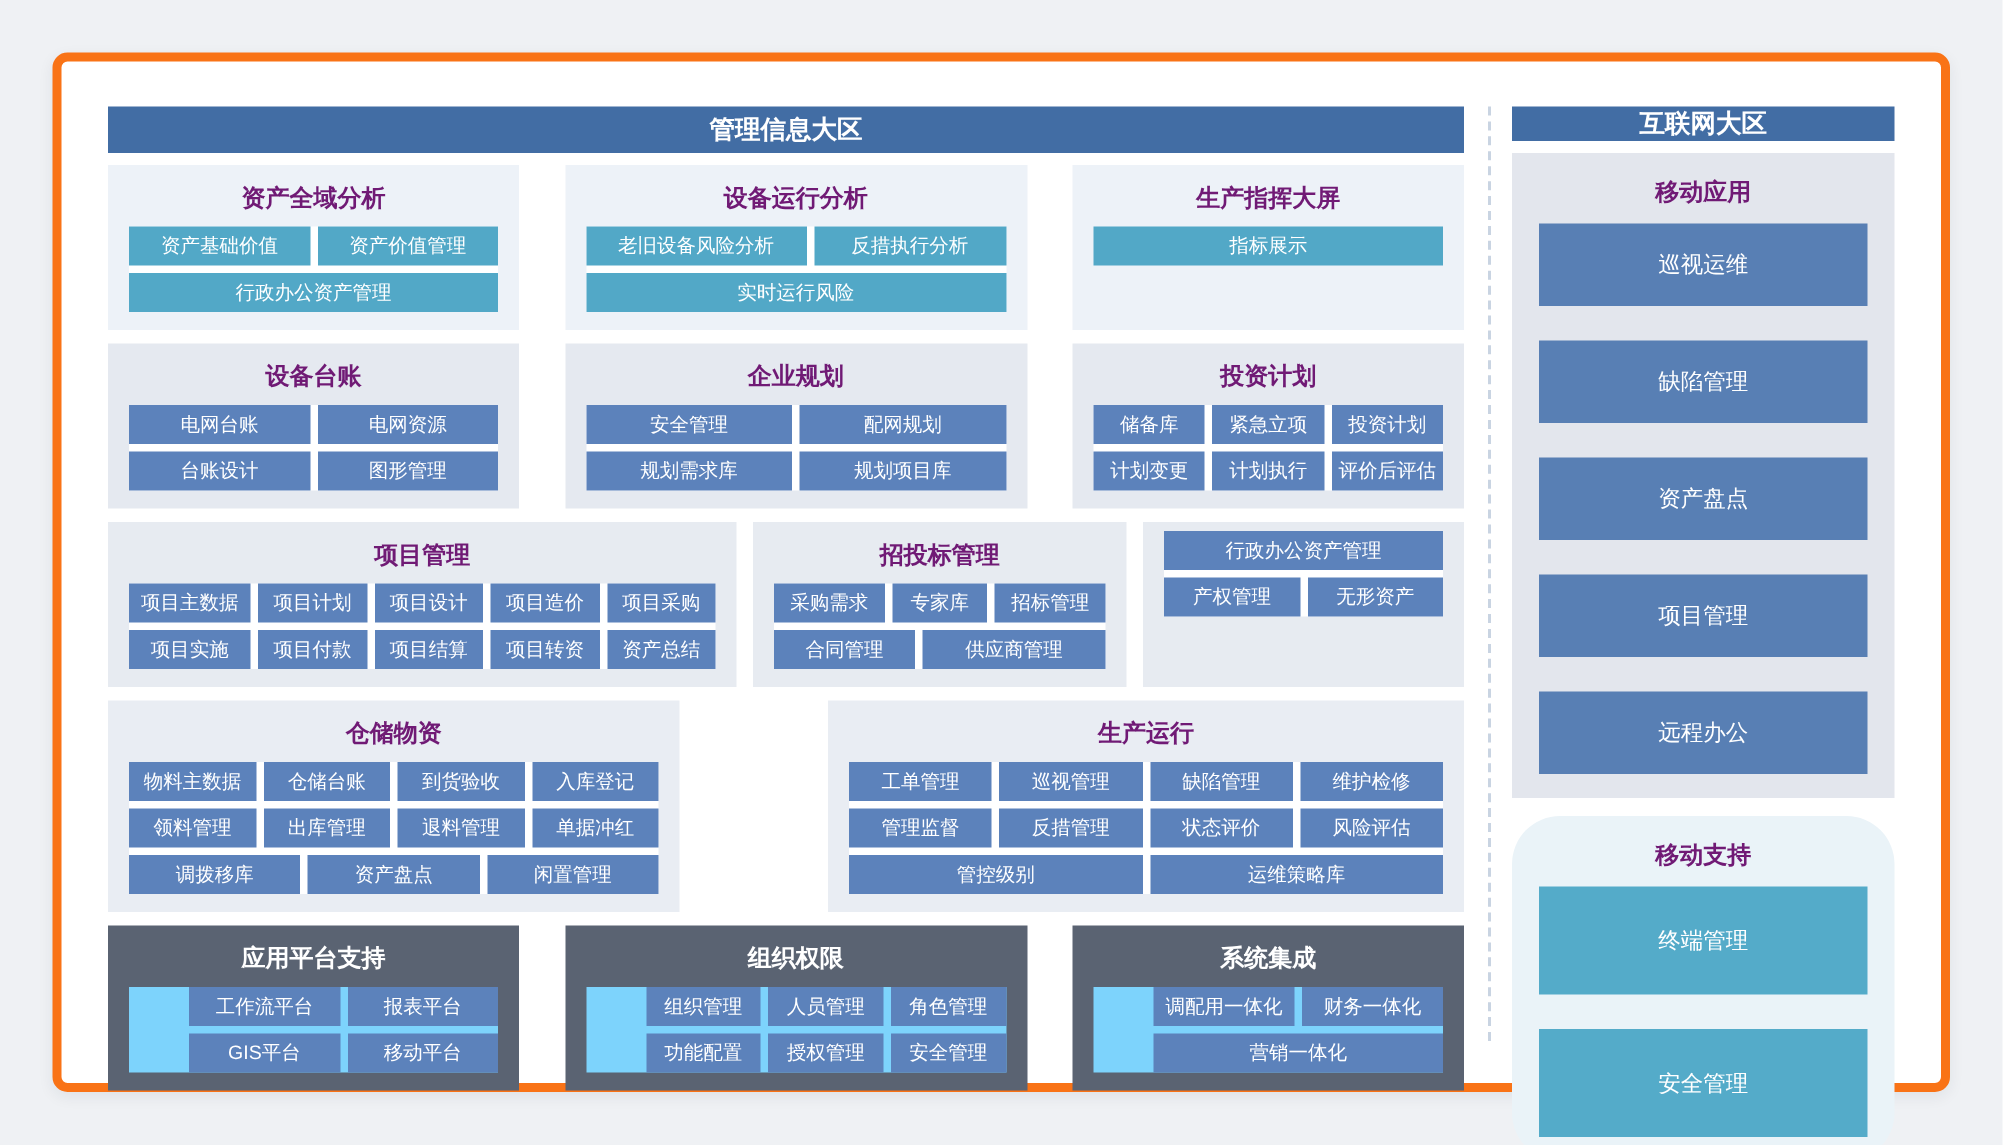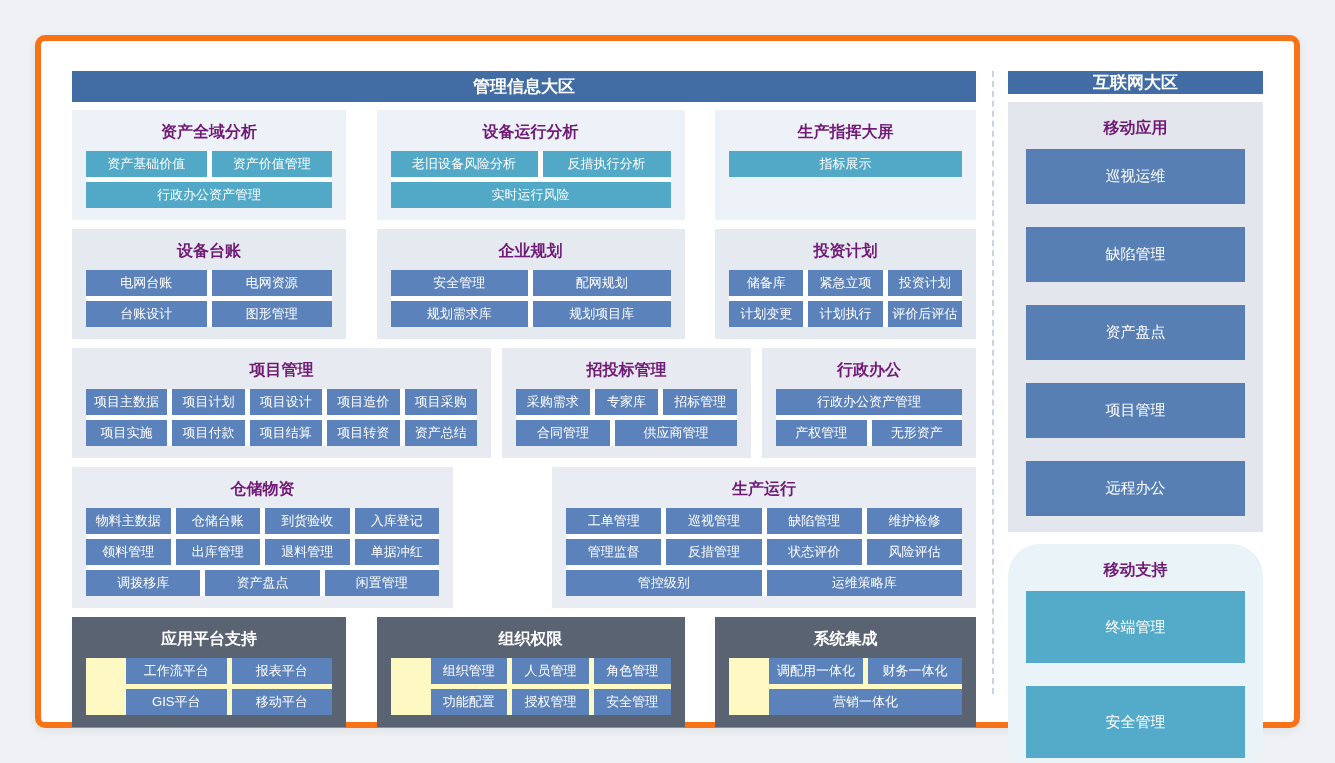--- a/index.html
+++ b/index.html
@@ -43,21 +43,21 @@
   .bg2 { background:#e5e9f0; }
   .bg3 { background:#e7ebf1; }
   .bg4 { background:#e9edf3; }
   .dark { background:#5a6372; }
   .panel-title {
     text-align:center; font-weight:bold; font-size:16px;
     color:#701a75; padding:6px 0 8px 0;
   }
   .dark .panel-title { color:#ffffff; }
   .grid { display:flex; flex-direction:column; gap:5px; background:#fff; }
-  .dark .grid { background:#fef9c3;padding-left:40px; }
+  .dark .grid { background:#7dd3fc;padding-left:40px; }
   .grow { display:flex; gap:5px; }
   .btn {
     flex:1; height:26px;
     display:flex; align-items:center; justify-content:center;
     color:#fff; font-size:13px; white-space:nowrap; cursor:pointer;
   }
   .teal { background:#52a8c7; }
   .blue { background:#5c82bb; }
   .w274{width:274px}.w300{width:308px}.w305{width:261px}
   .w419{width:419px}.w249{width:249px}.w214{width:214px}
@@ -190,21 +190,20 @@
             <div class="btn blue">专家库</div>
             <div class="btn blue" style="flex:1.15">招标管理</div>
           </div>
           <div class="grow">
             <div class="btn blue">合同管理</div>
             <div class="btn blue" style="flex:1.3">供应商管理</div>
           </div>
         </div>
       </div>
       <div class="panel bg3 w214">
-        <div class="panel-title">行政办公</div>
         <div class="grid">
           <div class="grow">
             <div class="btn blue">行政办公资产管理</div>
           </div>
           <div class="grow">
             <div class="btn blue">产权管理</div>
             <div class="btn blue">无形资产</div>
           </div>
         </div>
       </div>

